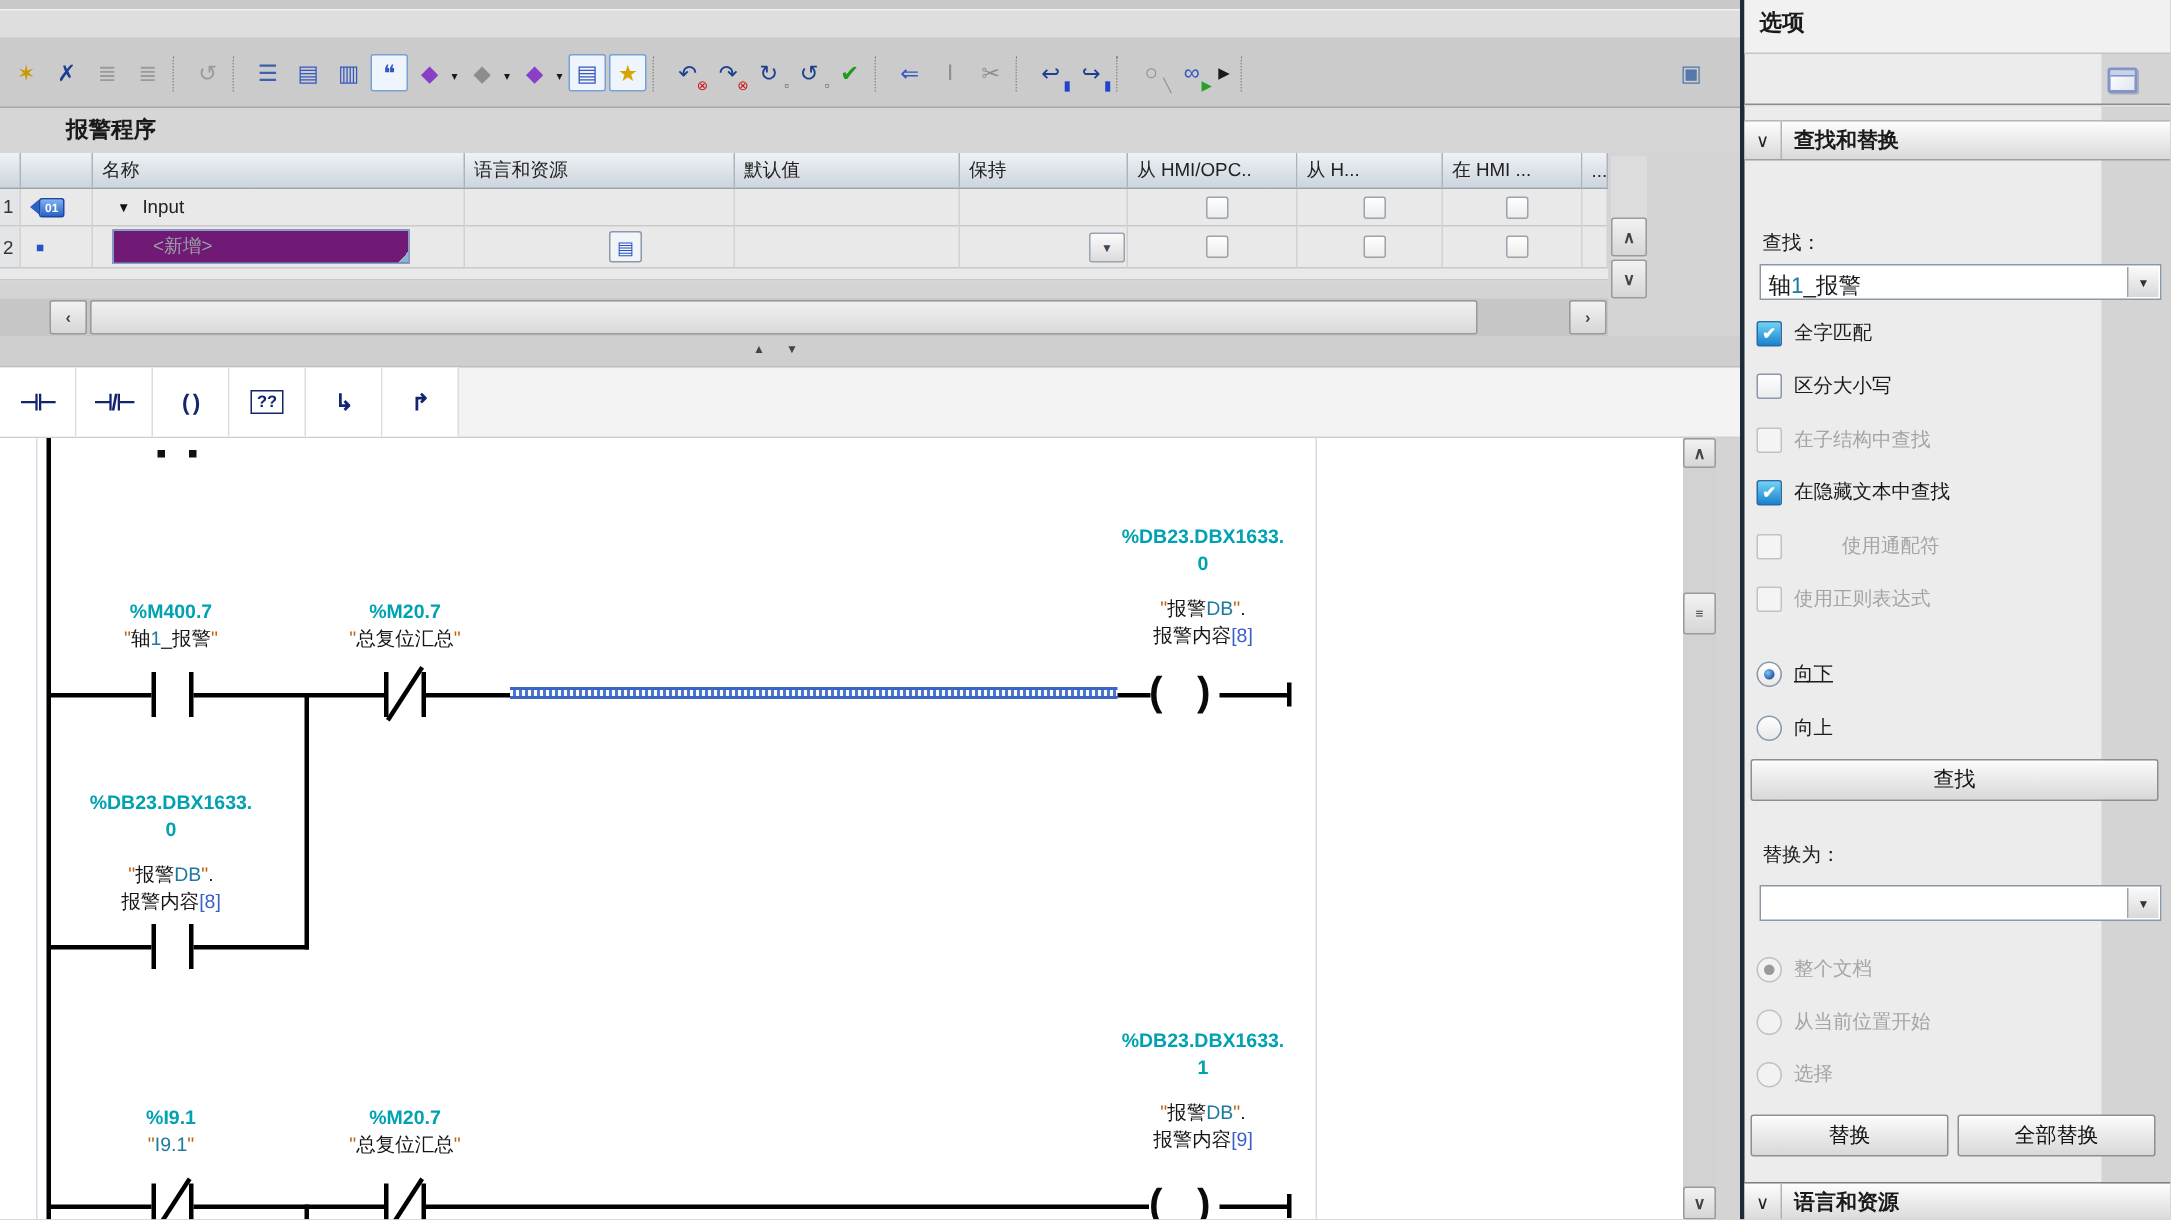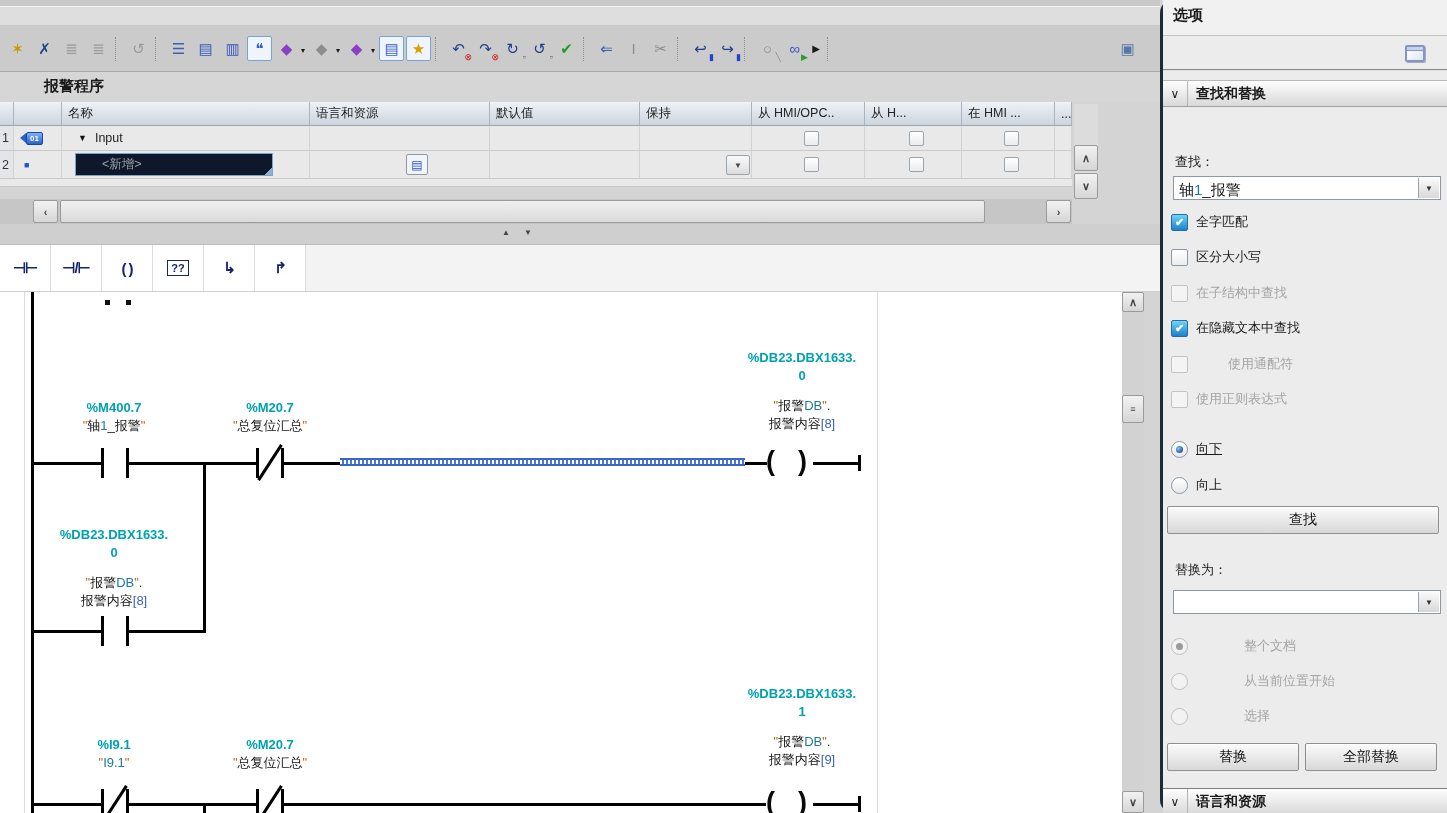--- a/index.html
+++ b/index.html
@@ -33,21 +33,21 @@
   .th { height:24px; background:linear-gradient(#eff2f6,#ccd4dd); border-right:1px solid #aab4bf; border-bottom:1px solid #9aa4af; display:flex; align-items:center; padding-left:6px; white-space:nowrap; overflow:hidden; }
   .td { height:100%; border-right:1px solid #d2d2d2; border-bottom:1px solid #c9c9c9; display:flex; align-items:center; padding-left:6px; position:relative; overflow:visible; }
   .r1 { height:25px; } .r2 { height:28px; } .sliver { height:8px; background:#e9e9e9; border-bottom:1px solid #c9c9c9; }
   .numcell { justify-content:flex-start; padding-left:2px; color:#333; background:#e3e5e8; }
   .cb { width:15px; height:15px; background:linear-gradient(#ffffff,#ececec); border:1px solid #9aa4ae; border-radius:2px; margin:0 auto; }
   .tagicon { display:inline-flex; align-items:center; }
   .tagicon .pt { width:0; height:0; border-top:5px solid transparent; border-bottom:5px solid transparent; border-right:6px solid #2a62c8; }
   .tagicon .bd { background:linear-gradient(#7fb2f2,#2a62c8); border:1px solid #174a9e; border-radius:2px; color:#fff; font-size:8px; font-weight:bold; padding:1px 3px; line-height:9px; }
   .exp { font-size:9px; color:#111; margin:0 8px 0 10px; }
   .bullet { color:#2a52c8; font-size:9px; margin-left:4px; }
-  .newinput { position:absolute; left:13px; top:2px; width:198px; height:23px; background:#0f172a; border:1px solid #7da3c8; color:#9aa0a6; font-size:12.5px; display:flex; align-items:center; padding-left:26px; }
+  .newinput { position:absolute; left:13px; top:2px; width:198px; height:23px; background:#701a75; border:1px solid #7da3c8; color:#9aa0a6; font-size:12.5px; display:flex; align-items:center; padding-left:26px; }
   .grip { position:absolute; right:0px; bottom:0px; width:7px; height:7px; background:linear-gradient(135deg,transparent 50%,#8fb2d0 50%); }
   .pickbtn { position:absolute; left:96px; top:3px; width:22px; height:21px; background:#f2f5f8; border:1px solid #8a98a8; border-radius:2px; color:#2a52c8; font-size:12px; display:flex; align-items:center; justify-content:center; }
   .combobtn { position:absolute; left:86px; top:4px; width:24px; height:20px; background:linear-gradient(#fafafa,#dcdcdc); border:1px solid #98a4b0; border-radius:2px; color:#445; font-size:8px; display:flex; align-items:center; justify-content:center; }
 
   
   .vs-table { position:absolute; left:1074px; top:104px; width:24px; height:95px; background:#dcdcdc; }
   .sbtn { background:linear-gradient(#f2f2f2,#d6d6d6); border:1px solid #9a9a9a; border-radius:2px; color:#444; display:flex; align-items:center; justify-content:center; font-size:11px; font-weight:bold; }
   .vs-table .up { position:absolute; left:0; top:41px; width:24px; height:26px; }
   .vs-table .dn { position:absolute; left:0; top:69px; width:24px; height:26px; }
   .hscroll { position:absolute; left:0; top:199px; width:1072px; height:25px; background:#c6c6c6; }
@@ -80,42 +80,42 @@
   .lat { color:#1b7a9e; }
   .idx { color:#3a5fc8; }
 
   
   .vs-ladder { position:absolute; left:1122px; top:292px; width:22px; height:521px; background:#d2d2d2; }
   .vs-ladder .up { position:absolute; left:0; top:0; width:22px; height:20px; }
   .vs-ladder .thumb { position:absolute; left:0; top:103px; width:22px; height:28px; font-size:9px; }
   .vs-ladder .dn { position:absolute; left:0; top:499px; width:22px; height:22px; }
 
   
-  .panel { position:absolute; left:1160px; top:0; width:287px; height:813px; background:#ececec; border-left:3px solid #1c2a3a; font-size:13px; color:#1a1a1a;border-radius:13px; }
+  .panel { position:absolute; left:1160px; top:0; width:241px; height:813px; background:#ececec; border-left:3px solid #1c2a3a; font-size:13px; color:#1a1a1a; }
   .panel-title { position:absolute; left:10px; top:6px; font-size:15px; font-weight:bold; }
   .panel-titlebar { position:absolute; left:0; top:0; width:284px; height:36px; background:#f1f1f1; border-bottom:1px solid #c4c4c4; }
   .dockrow { position:absolute; left:0; top:37px; width:284px; height:34px; border-bottom:2px groove #dfdfdf; }
   .dockbtn { position:absolute; right:22px; top:8px; width:20px; height:17px; background:linear-gradient(135deg,#ffffff,#dfe6f2); border:2px solid #8294c8; border-radius:2px; box-shadow:1px 1px 0 #aab; }
   .dockbtn .tb { position:absolute; left:0; top:0; width:100%; height:4px; background:#c8d2ea; border-bottom:1px solid #8294c8; }
   .sechead { position:absolute; left:0; width:284px; height:27px; background:linear-gradient(#fdfdfd,#d9d9d9); border-top:1px solid #b8b8b8; border-bottom:1px solid #9f9f9f; display:flex; align-items:center; }
   .sechead .chev { width:25px; text-align:center; font-size:12px; color:#222; border-right:1px solid #b4b4b4; align-self:stretch; display:flex; align-items:center; justify-content:center; }
   .sechead .cap { font-weight:bold; font-size:14px; margin-left:8px; }
   .flabel { position:absolute; left:12px; }
   .combo { position:absolute; left:10px; width:268px; height:24px; background:#fff; border:1px solid #8a98a8; }
   .combo .val { position:absolute; left:5px; top:4px; font-size:15px; }
   .combo .dd { position:absolute; right:1px; top:1px; width:21px; height:20px; background:linear-gradient(#fafafa,#d8d8d8); border-left:1px solid #98a4b0; color:#333; font-size:8px; display:flex; align-items:center; justify-content:center; }
   .chkrow { position:absolute; left:8px; height:18px; display:flex; align-items:center; }
   .chkbox { width:17px; height:17px; border:1px solid #8a98a8; border-radius:2px; background:linear-gradient(#ffffff,#ececec); margin-right:8px; display:flex; align-items:center; justify-content:center; color:#fff; font-size:11px; font-weight:bold; }
   .chkrow.checked .chkbox { background:linear-gradient(#6fd4f4,#1a82cc); border-color:#2a6aa8; }
   .chkrow.disabled { color:#a4a4a4; }
   .chkrow.disabled .chkbox { border-color:#c2c2c2; background:#f4f4f4; }
   .radrow { position:absolute; left:8px; height:18px; display:flex; align-items:center; }
   .radio { width:17px; height:17px; border:1px solid #8a98a8; border-radius:50%; background:linear-gradient(#ffffff,#e8e8e8); margin-right:8px; position:relative; }
   .radrow.sel .radio::after { content:""; position:absolute; left:4px; top:4px; width:7px; height:7px; border-radius:50%; background:radial-gradient(circle at 35% 35%, #7ac8f0, #0a2a8c); }
-  .radrow.disabled { color:#a4a4a4;gap:48px; }
+  .radrow.disabled { color:#a4a4a4; }
   .radrow.disabled .radio { border-color:#c0c0c0; background:#f2f2f2; }
   .radrow.disabled.sel .radio::after { content:""; position:absolute; left:4px; top:4px; width:7px; height:7px; border-radius:50%; background:#9a9a9a; }
   .pbtn { position:absolute; height:28px; background:linear-gradient(#fbfbfb,#d8d8d8); border:1px solid #8f8f8f; border-radius:2px; display:flex; align-items:center; justify-content:center; font-size:14px; color:#111; box-shadow:0 1px 0 #fff inset; }
 </style>
 </head>
 <body>
 
 <div class="app">
   <div class="main">
 

